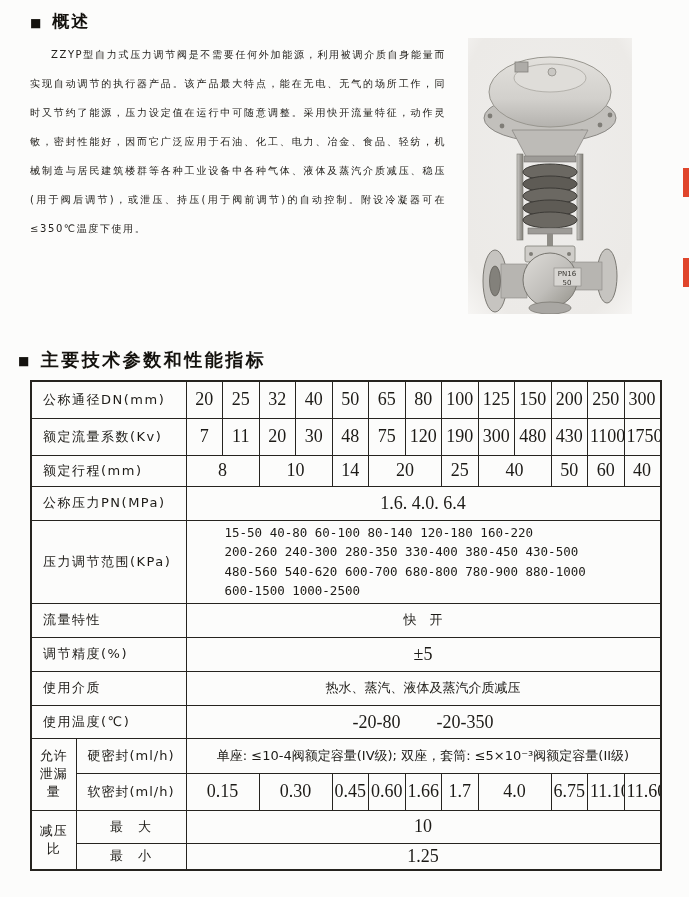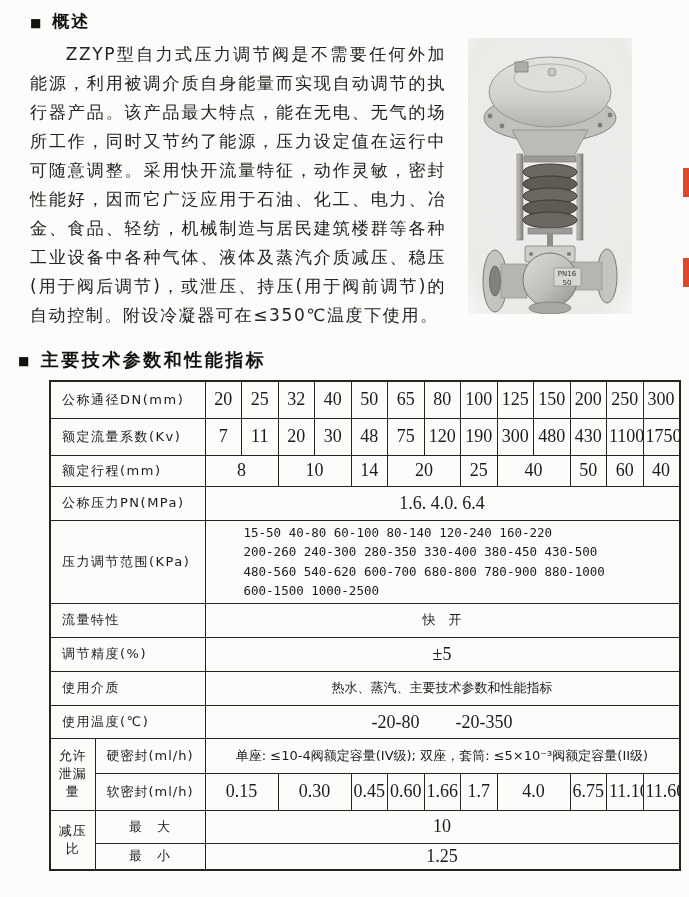--- a/index.html
+++ b/index.html
@@ -23,21 +23,21 @@
     font-size: 12px; line-height: 1; transform: translateY(1px);
   }
   #overview-heading { top: 10px; left: 30px; font-size: 17px; letter-spacing: 2px; }
   #specs-heading    { top: 348px; left: 18px; font-size: 18px; letter-spacing: 2.5px; }
 
   
   .overview-text {
     position: absolute;
     top: 40px; left: 30px; width: 416px;
     margin: 0;
-    font-size: 17px; line-height: 29px;
+    font-size: 10px; line-height: 29px;
     letter-spacing: 1.6px;
     text-align: justify;
     text-indent: 2.1em;
     color: #24221e;
   }
 
   
   .valve-photo {
     position: absolute; top: 38px; left: 468px;
     width: 164px; height: 276px; margin: 0;
@@ -48,21 +48,20 @@
   .edge-mark { position: absolute; right: 0; width: 6px; height: 29px; }
   #edge-mark-1 { top: 168px; }
   #edge-mark-2 { top: 258px; }
 
   
   .spec-wrap { position: absolute; top: 380px; left: 30px; }
   table.spec {
     border-collapse: collapse; table-layout: fixed;
     width: 630px;
     font-size: 13px;
-    margin-left: 19px;
   }
   table.spec { border: 2px solid #26241f; }
   .spec td {
     border: 1px solid #26241f;
     padding: 2px 2px;
     text-align: center;
     overflow: hidden;
     white-space: nowrap;
   }
   .spec td.lbl {
@@ -253,37 +252,37 @@
           <td class="num">60</td>
           <td class="num">40</td>
         </tr>
         <tr class="r-pn">
           <td class="lbl" colspan="2">公称压力PN(MPa)</td>
           <td class="num" colspan="13">1.6. 4.0. 6.4</td>
         </tr>
         <tr class="r-rg">
           <td class="lbl" colspan="2">压力调节范围(KPa)</td>
           <td class="range-cell" colspan="13">
-            <div class="range-line">15-50  40-80  60-100  80-140  120-240  160-220</div>
+            <div class="range-line">15-50  40-80  60-100  80-140  120-180  160-220</div>
             <div class="range-line">200-260  240-300  280-350  330-400  380-450  430-500</div>
             <div class="range-line">480-560  540-620  600-700  680-800  780-900  880-1000</div>
             <div class="range-line">600-1500  1000-2500</div>
           </td>
         </tr>
         <tr class="r-fl">
           <td class="lbl" colspan="2">流量特性</td>
           <td colspan="13">快　开</td>
         </tr>
         <tr class="r-ac">
           <td class="lbl" colspan="2">调节精度(%)</td>
           <td class="num" colspan="13">±5</td>
         </tr>
         <tr class="r-md">
           <td class="lbl" colspan="2">使用介质</td>
-          <td colspan="13">热水、蒸汽、主要技术参数和性能指标</td>
+          <td colspan="13">热水、蒸汽、液体及蒸汽介质减压</td>
         </tr>
         <tr class="r-tp">
           <td class="lbl" colspan="2">使用温度(℃)</td>
           <td class="num" colspan="13">-20-80　　-20-350</td>
         </tr>
         <tr class="r-hd">
           <td class="grplbl" rowspan="2">
             <div>允许</div>
             <div>泄漏量</div>
           </td>

